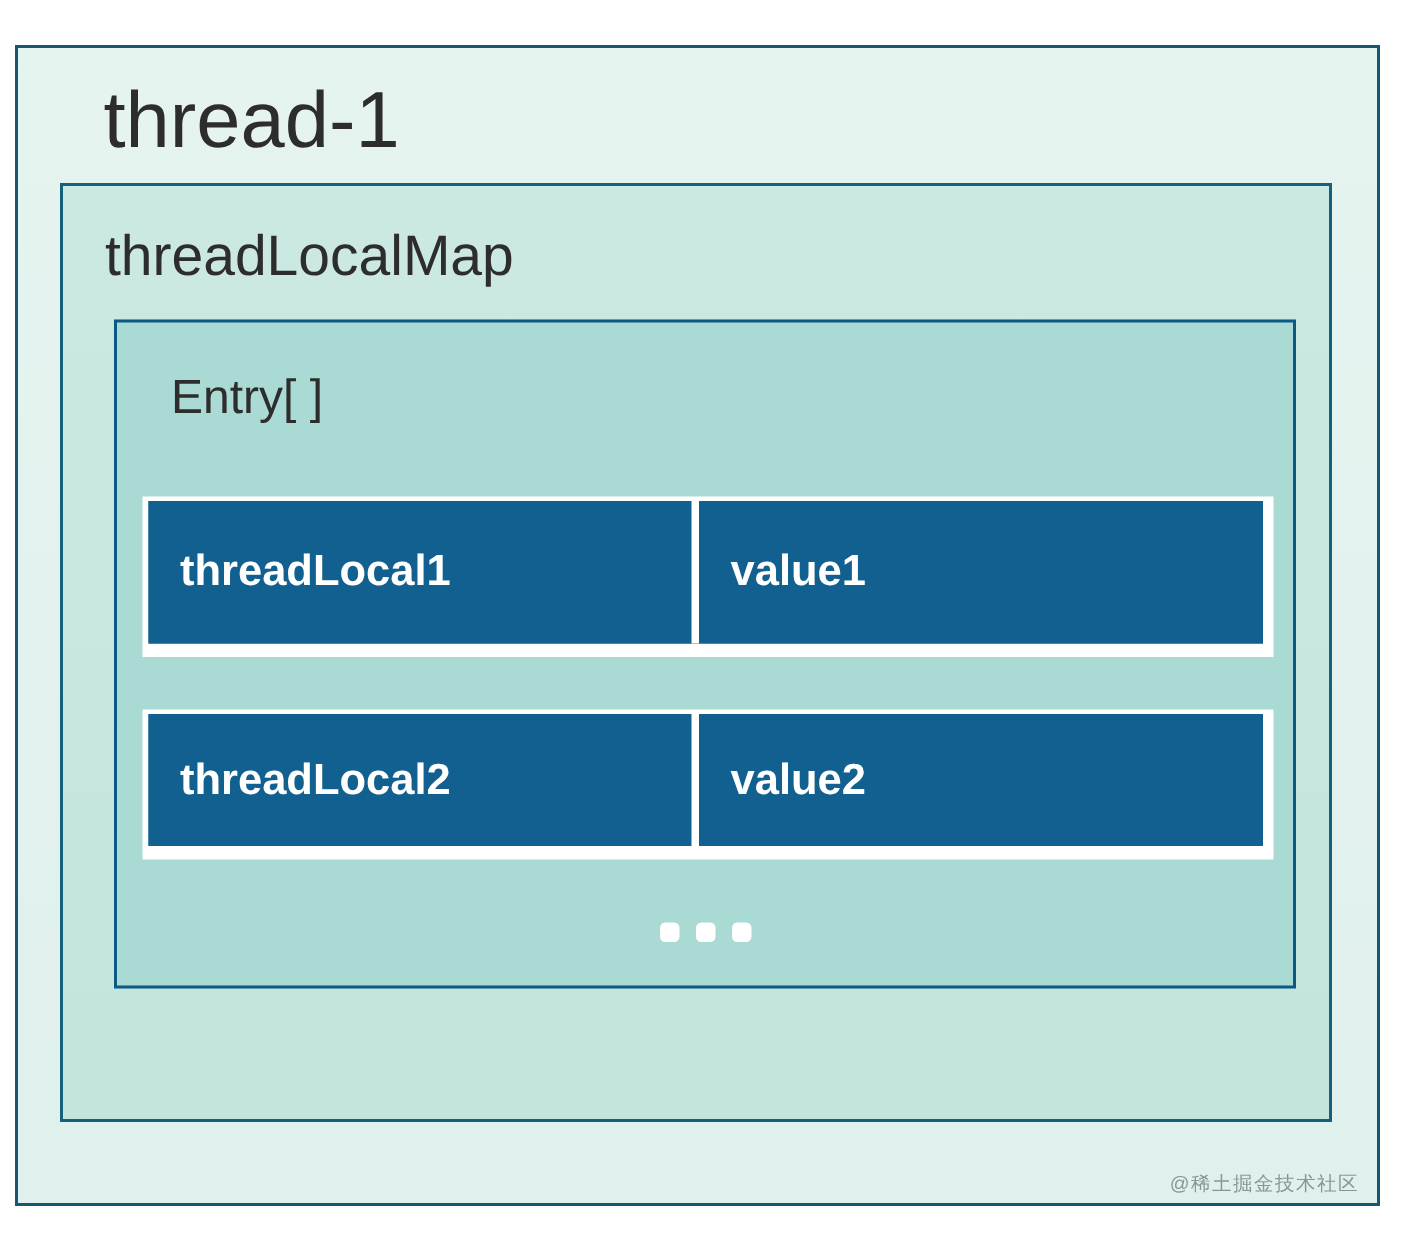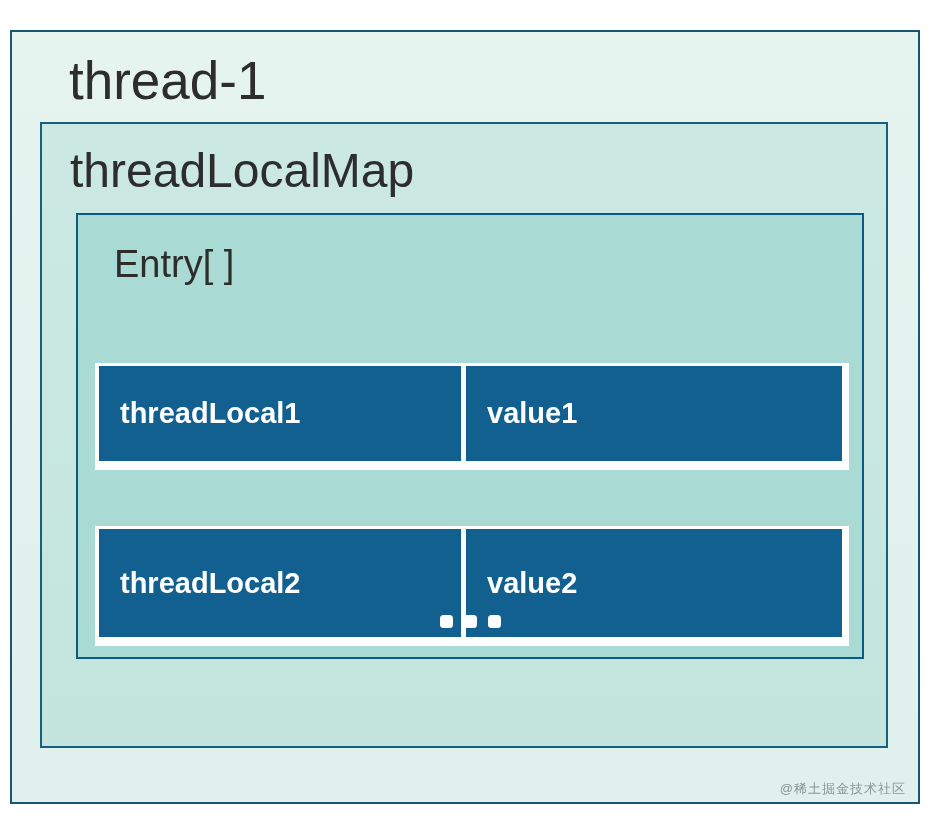--- a/index.html
+++ b/index.html
@@ -42,55 +42,54 @@
     width: 848px;
     height: 626px;
     box-sizing: border-box;
     background: linear-gradient(180deg, #cbe9e2 0%, #c3e5de 100%);
     border: 2px solid #15607c;
   }
   .map-label {
     position: absolute;
     left: 28px;
     top: 24px;
-    font-size: 48px;
+    font-size: 38px;
     line-height: 46px;
     color: #2d2d2d;
   }
   
   .entry-box {
     position: absolute;
     left: 34px;
     top: 89px;
     width: 788px;
     height: 446px;
     box-sizing: border-box;
     background: #a9dad3;
     border: 2px solid #0b5a84;
   }
   .entry-label {
     position: absolute;
     left: 36px;
     top: 26px;
-    font-size: 38px;
+    font-size: 32px;
     line-height: 46px;
     color: #2d2d2d;
   }
   
   .row-wrap {
     position: absolute;
     left: 17px;
     width: 754px;
     box-sizing: border-box;
     background: #ffffff;
     padding: 3px 7px 9px 4px;
-    margin-top: 32px;
   }
   .row-wrap.first { top: 116px; height: 107px; }
-  .row-wrap.second { top: 279px; height: 120px; }
+  .row-wrap.second { top: 258px; height: 100px; }
   .row {
     display: flex;
     height: 100%;
     background: #11608f;
   }
   .cell {
     display: flex;
     align-items: center;
     box-sizing: border-box;
     padding-left: 21px;

